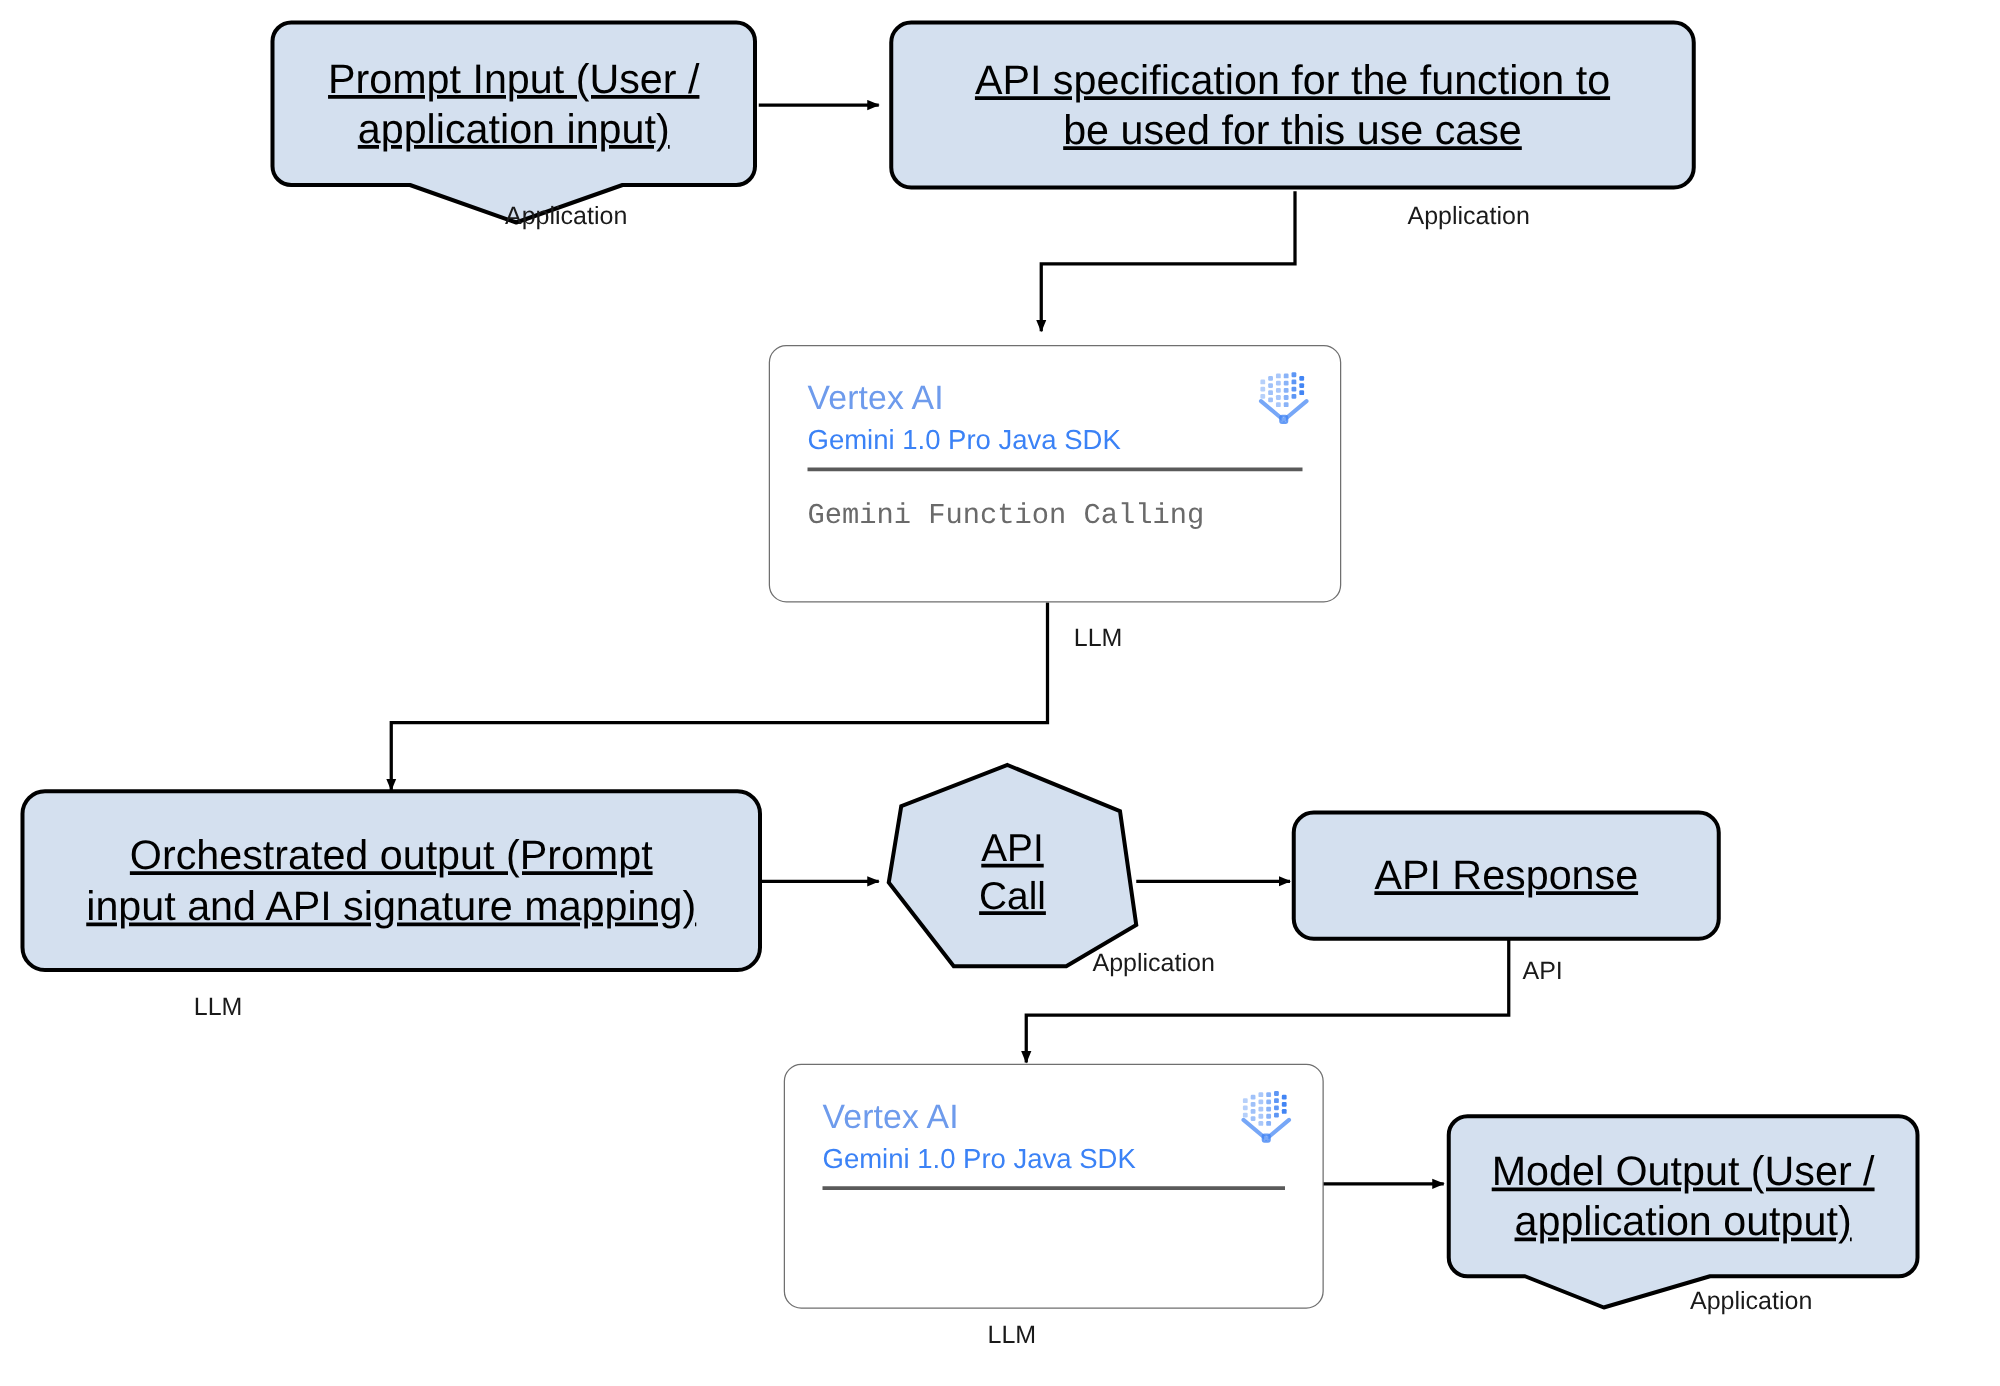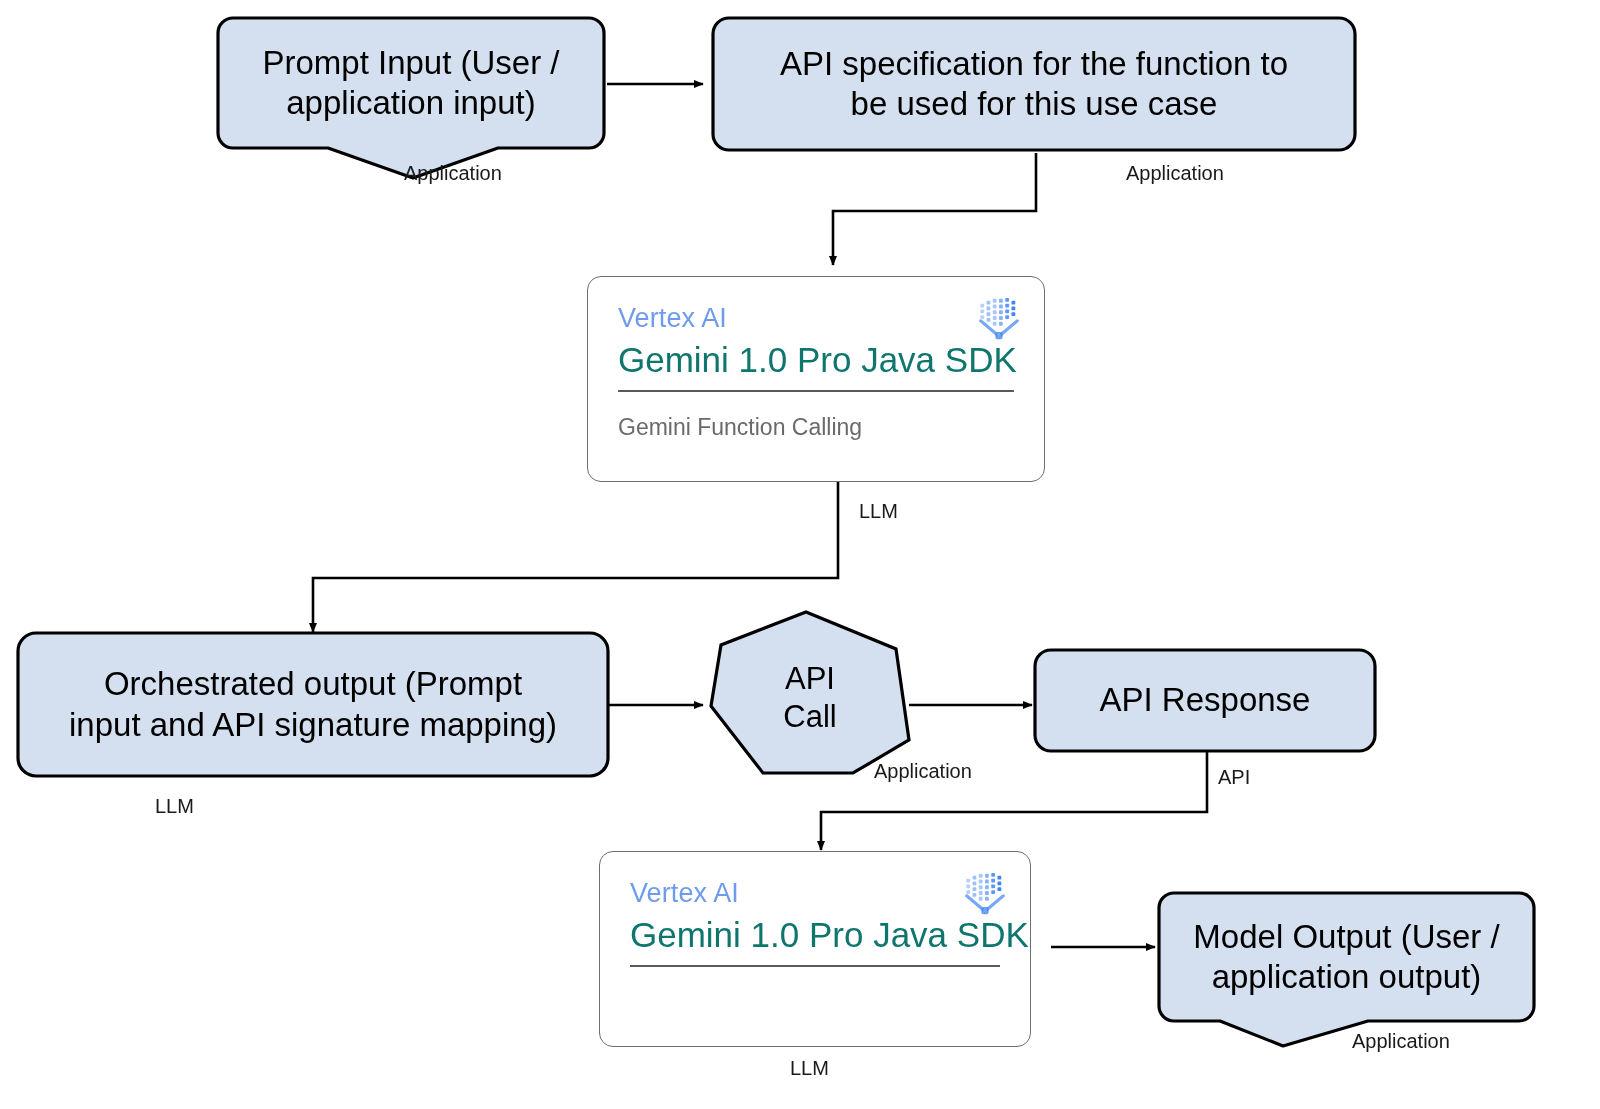--- a/index.html
+++ b/index.html
@@ -34,20 +34,21 @@
     position: absolute;
     display: flex;
     align-items: center;
     justify-content: center;
     text-align: center;
     color: #000000;
     font-family: "Liberation Sans", sans-serif;
     line-height: 1.22;
     pointer-events: none;
     white-space: pre-line;
+    text-decoration: underline;
   }
   .node-text.big {
     font-size: 33px;
   }
   .node-text.hept {
     font-size: 31px;
   }
   
   .tag {
     position: absolute;
@@ -57,51 +58,52 @@
     white-space: nowrap;
     text-align: right;
   }
   
   .vcard {
     position: absolute;
     background: #ffffff;
     border: 1.6px solid #6f6f6f;
     border-radius: 14px;
     box-sizing: border-box;
+    margin-left: 28px;
   }
   .vcard-inner {
     position: relative;
     width: 100%;
     height: 100%;
     padding: 26px 30px 0 30px;
     box-sizing: border-box;
   }
   .vcard-brand {
     font-family: "Liberation Sans", sans-serif;
     font-size: 27px;
     color: #6e9bec;
     letter-spacing: 0.1px;
     line-height: 1.18;
   }
   .vcard-title {
     font-family: "Liberation Sans", sans-serif;
-    font-size: 35px;
-    color: #0f766e;
+    font-size: 22px;
+    color: #3b82f6;
     line-height: 1.2;
     margin-top: 4px;
     white-space: nowrap;
   }
   .vcard-rule {
     height: 2.6px;
     background: #5a5a5a;
     margin-top: 9px;
     margin-bottom: 0;
   }
   .vcard-sub {
-    font-family: Liberation Sans, sans-serif;
+    font-family: Liberation Mono, monospace;
     font-size: 23px;
     color: #6a6a6a;
     margin-top: 22px;
     white-space: nowrap;
   }
   .vcard-logo {
     position: absolute;
     top: 18px;
     right: 22px;
     width: 46px;

